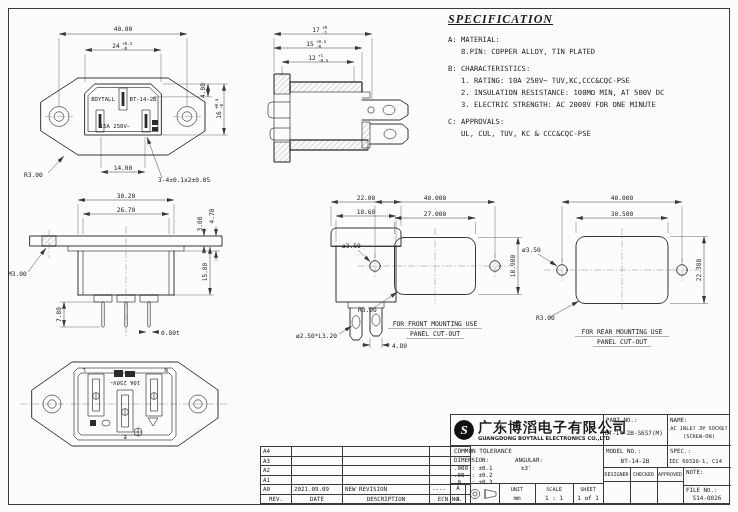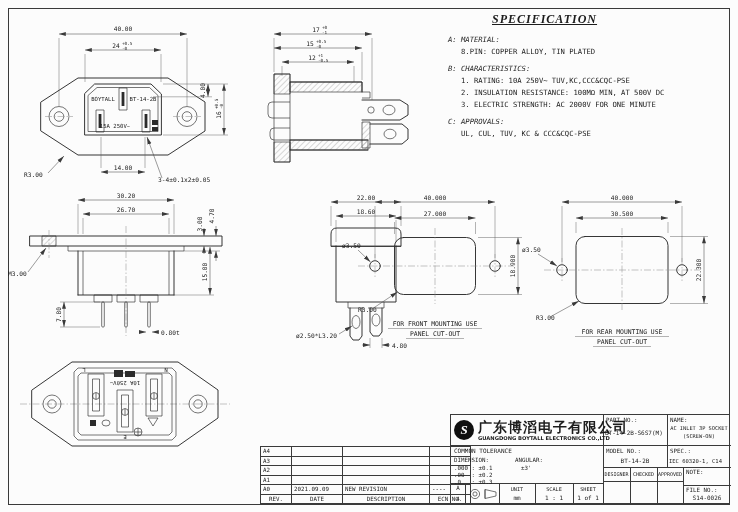--- a/index.html
+++ b/index.html
@@ -16,23 +16,23 @@
   .o{fill:none;stroke:#2b2b2b;stroke-width:0.95;stroke-linejoin:round;stroke-linecap:round;}
   .o2{fill:none;stroke:#2b2b2b;stroke-width:0.65;stroke-linejoin:round;}
   .oh{stroke:#2b2b2b;stroke-width:0.65;stroke-linejoin:round;}
   .d{fill:none;stroke:#4a4a4a;stroke-width:0.55;}
   .e{fill:none;stroke:#5a5a5a;stroke-width:0.45;}
   .c{fill:none;stroke:#8a8a8a;stroke-width:0.5;stroke-dasharray:7 2 1.5 2;}
   .fs{fill:#2b2b2b;stroke:none;}
   
   .spec{position:absolute;left:448px;top:12px;width:284px;}
   .spec-title{font-family:"Liberation Serif","DejaVu Serif",serif;font-style:italic;font-weight:bold;
-              font-size:12px;letter-spacing:1px;text-decoration:underline;margin-bottom:7px;margin-left:44px;}
+              font-size:12px;letter-spacing:1px;text-decoration:underline;margin-bottom:7px;}
   .spec-line{font-size:7.2px;line-height:12px;white-space:pre;}
-  .i0{margin-top:5px;font-style:italic;}
+  .i0{margin-top:5px;}
   .i1{padding-left:13px;}
   .i2{padding-left:61px;}
   
   .rev{position:absolute;left:260px;top:446px;width:190px;height:58px;}
   .rev table{border-collapse:collapse;table-layout:fixed;width:190px;height:58px;}
   .rev td{border:0.8px solid #3a3a3a;font-size:5.8px;padding:0 2px;height:8px;overflow:hidden;white-space:nowrap;}
   
   .tb{position:absolute;left:450px;top:414px;width:280px;height:90px;border:1px solid #3a3a3a;box-sizing:border-box;}
   .tl{position:absolute;background:#3a3a3a;}
   .tt{position:absolute;font-size:5.8px;line-height:6.5px;white-space:nowrap;}

